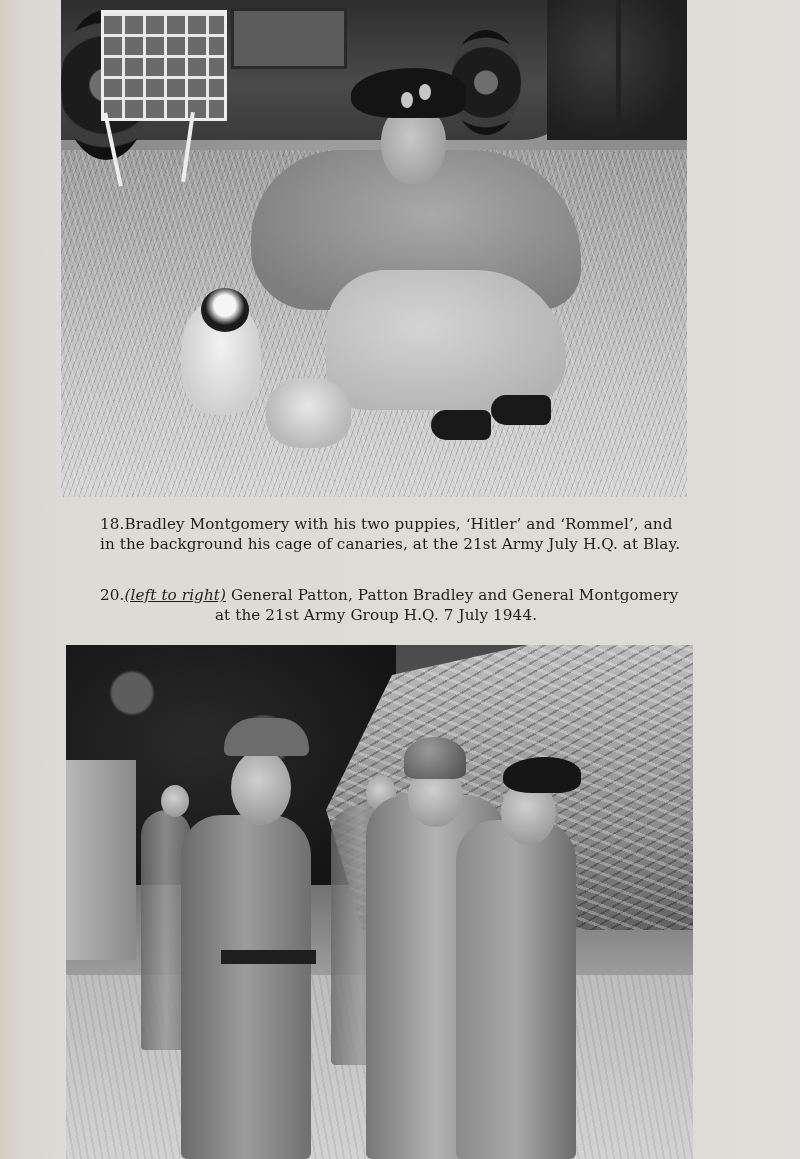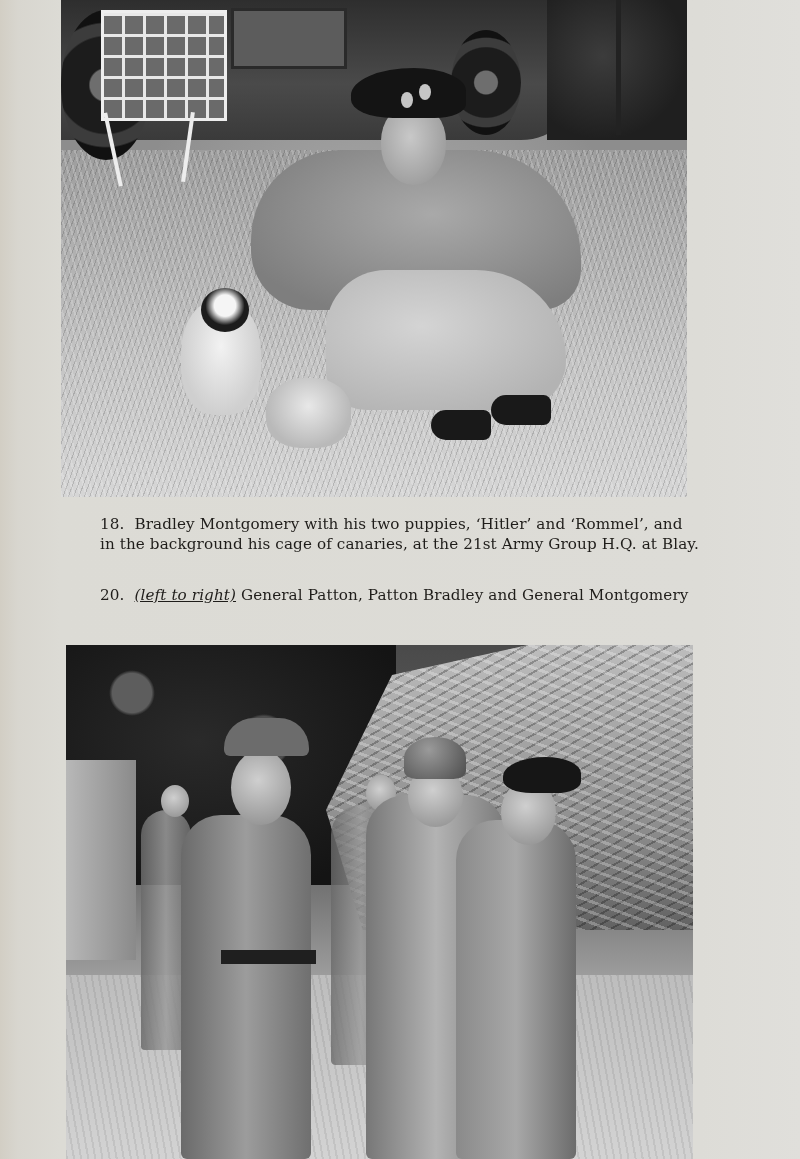--- a/index.html
+++ b/index.html
@@ -123,21 +123,21 @@
     .caption-block {
       position: absolute; left: 100px; width: 552px;
       color: #1f1d1a; font-size: 15.2px; line-height: 19.5px;
       text-align: justify; text-align-last: center;
       letter-spacing: 0.1px;
     }
     #caption-18 { top: 515px; }
     #caption-19 { top: 586px; }
     .caption-line { display: block; text-align: center; white-space: nowrap; }
     .caption-line.justify { text-align: justify; text-align-last: justify; }
-    .num { margin-right: 10px; }
+    .num { }
     .ital { font-style: italic; text-decoration: underline; }
   </style>
 </head>
 <body>
 
 <div class="photo" id="photo-18">
   <div class="grass"></div>
   <div class="truck"></div>
   <div class="truck-window"></div>
   <div class="wheel w2"></div>
@@ -155,25 +155,26 @@
   <div class="badge" style="left:358px;top:84px;"></div>
   <div class="boot" style="left:370px;top:410px;"></div>
   <div class="boot" style="left:430px;top:395px;"></div>
   <div class="puppy" style="left:120px;top:300px;width:80px;height:115px;"></div>
   <div class="puppy-head" style="left:140px;top:288px;width:48px;height:44px;background:radial-gradient(circle at 50% 40%,#f5f5f3 0 30%,#1c1c1c 55%);"></div>
   <div class="puppy" style="left:205px;top:378px;width:85px;height:70px;background:radial-gradient(ellipse at 50% 40%,#e8e8e6,#b9b9b6 70%);"></div>
 </div>
 
 <div class="caption-block" id="caption-18">
   <span class="caption-line justify"><span class="num">18.</span><span>Bradley Montgomery with his two puppies, ‘Hitler’ and ‘Rommel’, and</span></span>
-  <span class="caption-line justify">in the background his cage of canaries, at the 21st Army Group H.Q. at Blay.</span>
+  <span class="caption-line justify">in the background his cage of canaries, at the 21st Army July H.Q. at Blay.</span>
 </div>
 
 <div class="caption-block" id="caption-19">
   <span class="caption-line justify"><span class="num">20.</span><span class="ital">(left to right)</span><span> General Patton, Patton Bradley and General Montgomery</span></span>
+  <span class="caption-line">at the 21st Army Group H.Q. 7 July 1944.</span>
 </div>
 
 <div class="photo" id="photo-19">
   <div class="trees"></div>
   <div class="tent"></div>
   <div class="ground"></div>
   <div class="truck-side"></div>
 
   <div class="figure" style="left:75px;top:165px;width:50px;height:240px;opacity:.85;"></div>
   <div class="head" style="left:95px;top:140px;width:28px;height:32px;"></div>

